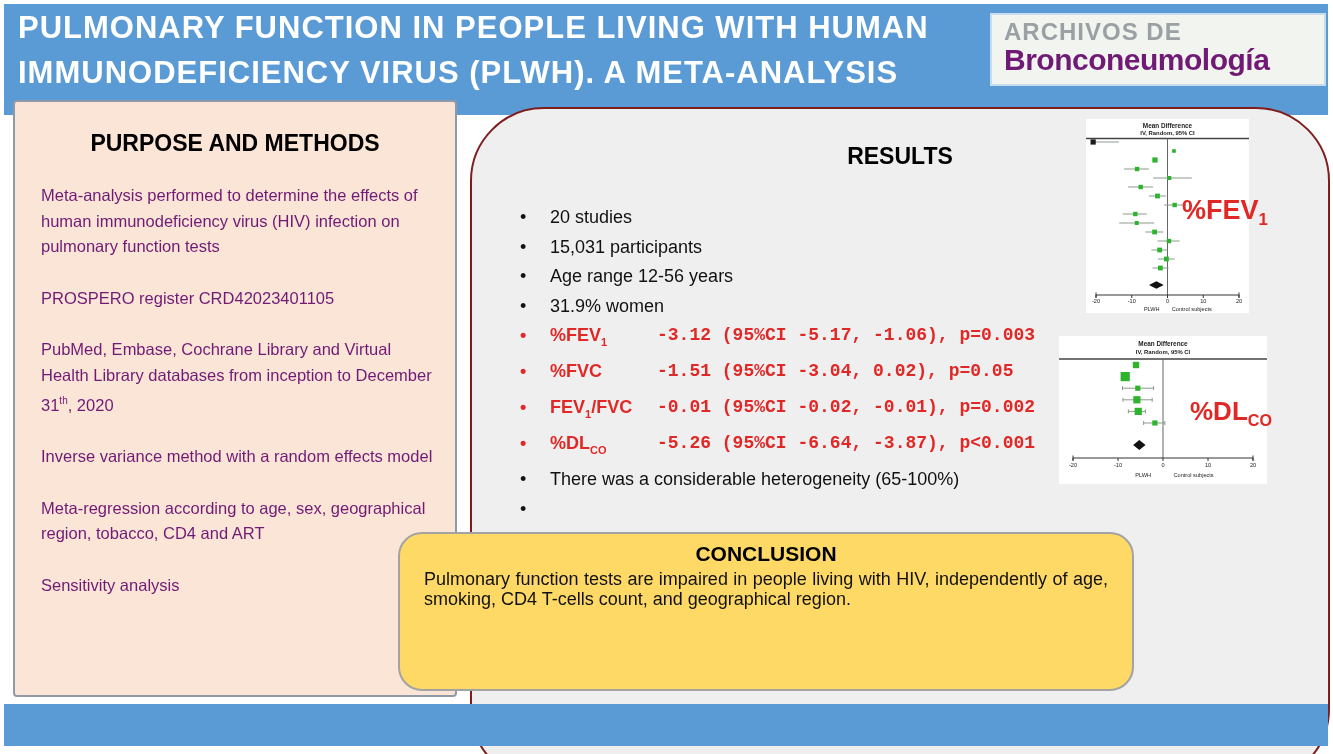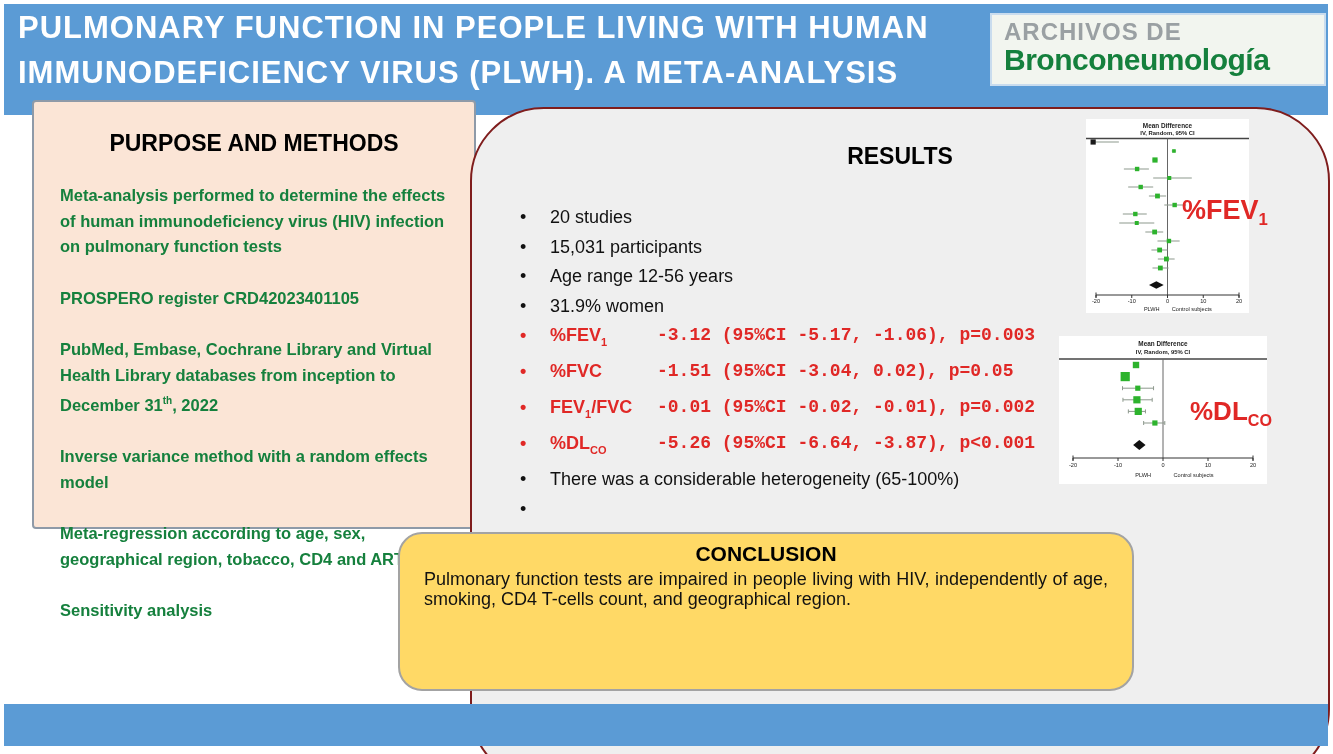--- a/index.html
+++ b/index.html
@@ -6,31 +6,31 @@
   #stage{position:relative;width:1333px;height:754px;background:#ffffff;overflow:hidden;
          font-family:"Liberation Sans",sans-serif;}
 
   
   .banner{position:absolute;left:4px;top:4px;width:1324px;height:111px;background:#5b9bd5;}
   .banner-title{position:absolute;left:14px;top:1px;color:#ffffff;font-weight:bold;
                 font-size:31px;line-height:45px;letter-spacing:1px;white-space:nowrap;}
   .logo-box{position:absolute;left:986px;top:9px;width:336px;height:73px;background:#f2f5ef;
             border:2px solid #c9dcee;box-sizing:border-box;padding:3px 10px 0 12px;}
   .logo-line1{color:#9aa0a3;font-weight:bold;font-size:24px;letter-spacing:1px;}
-  .logo-line2{color:#15803d;font-weight:bold;font-size:30px;margin-top:-3px;letter-spacing:-0.5px;}
+  .logo-line2{color:#701a75;font-weight:bold;font-size:30px;margin-top:-3px;letter-spacing:-0.5px;}
 
   
   .bottom-bar{position:absolute;left:4px;top:704px;width:1324px;height:42px;background:#5b9bd5;}
 
   
-  .purpose-panel{position:absolute;left:13px;top:100px;width:444px;height:429px;
-                 background:#fbe5d6;border:2px solid #8e9aa8;border-radius:4px;box-sizing:border-box;margin-left:19px;}
+  .purpose-panel{position:absolute;left:13px;top:100px;width:444px;height:597px;
+                 background:#fbe5d6;border:2px solid #8e9aa8;border-radius:4px;box-sizing:border-box;}
   .panel-title{text-align:center;font-weight:bold;font-size:23px;color:#000;}
   .purpose-panel .panel-title{margin-top:28px;}
-  .purpose-body{padding:26px 20px 0 26px;font-size:16.5px;line-height:25.5px;color:#15803d;font-weight:bold;}
+  .purpose-body{padding:26px 20px 0 26px;font-size:16.5px;line-height:25.5px;color:#701a75;}
   .purpose-body p{margin:0 0 26px 0;}
   .purpose-body sup{font-size:10px;}
 
   
   .results-panel{position:absolute;left:470px;top:107px;width:860px;height:676px;
                  background:#efefef;border:2px solid #7f1d1d;border-radius:74px;box-sizing:border-box;}
   .results-panel .panel-title{margin-top:34px;}
   .results-list{position:absolute;left:48px;top:98px;width:572px;}
   .row{display:flex;align-items:flex-start;margin-bottom:8px;font-size:18px;line-height:21.5px;color:#111;}
   .dot{width:30px;flex:none;}
@@ -72,21 +72,21 @@
       <div class="logo-line1">ARCHIVOS DE</div>
       <div class="logo-line2">Bronconeumología</div>
     </div>
   </div>
 
   <div class="purpose-panel">
     <div class="panel-title">PURPOSE AND METHODS</div>
     <div class="purpose-body">
       <p>Meta-analysis performed to determine the effects of human immunodeficiency virus (HIV) infection on pulmonary function tests</p>
       <p>PROSPERO register CRD42023401105</p>
-      <p><span>PubMed, Embase, Cochrane Library and Virtual Health Library databases from inception to December 31</span><sup>th</sup><span>, 2022</span></p>
+      <p><span>PubMed, Embase, Cochrane Library and Virtual Health Library databases from inception to December 31</span><sup>th</sup><span>, 2020</span></p>
       <p>Inverse variance method with a random effects model</p>
       <p>Meta-regression according to age, sex, geographical region, tobacco, CD4 and ART</p>
       <p>Sensitivity analysis</p>
     </div>
   </div>
 
   <div class="results-panel">
     <div class="panel-title">RESULTS</div>
 
     <div class="results-list">

